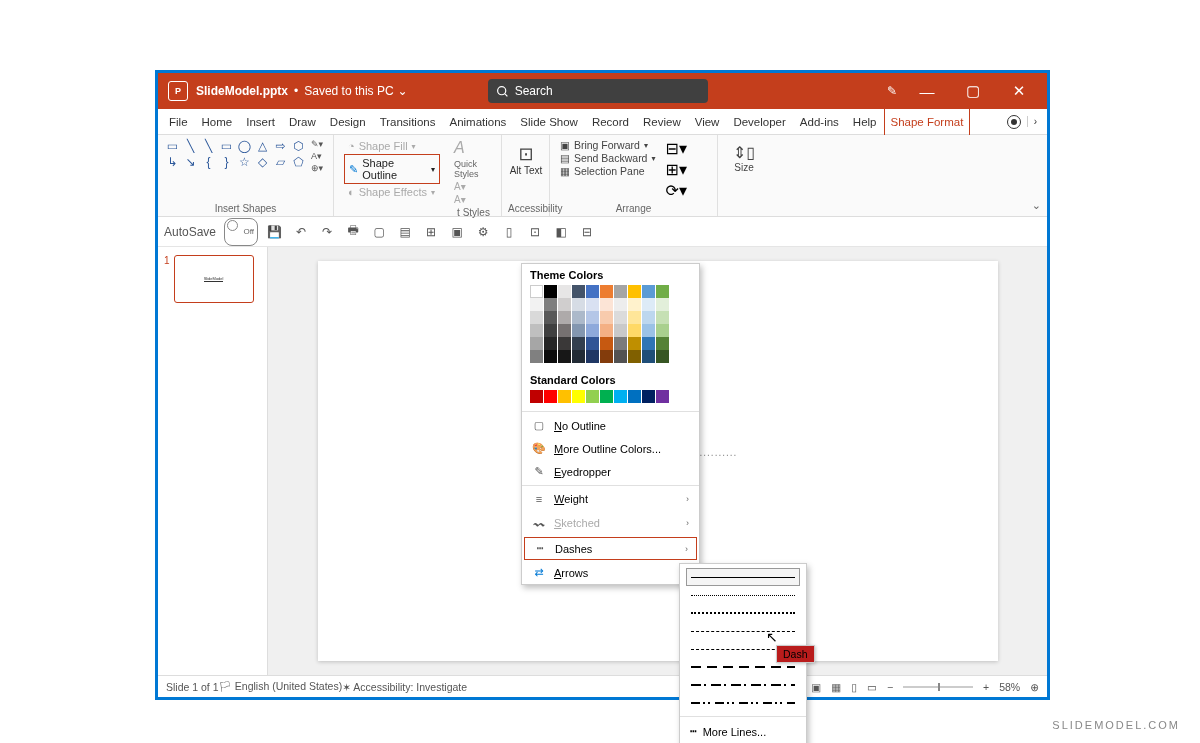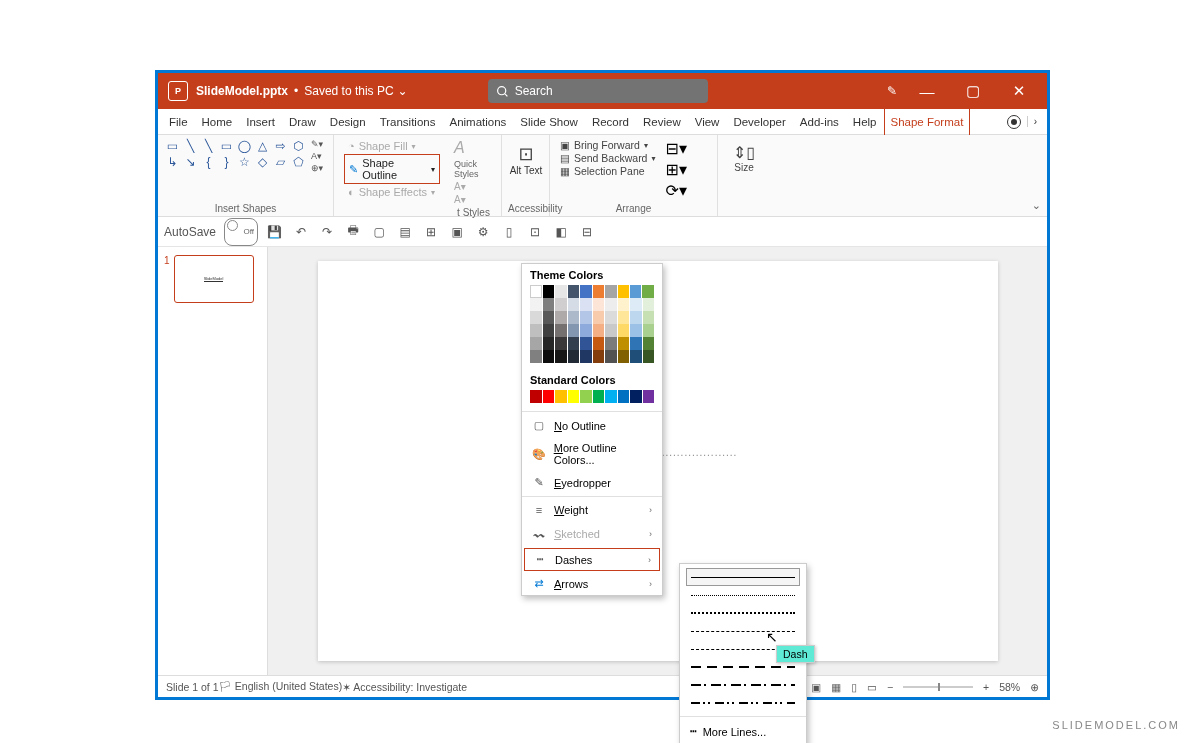--- a/index.html
+++ b/index.html
@@ -5,21 +5,21 @@
   * { box-sizing: border-box; margin: 0; padding: 0; font-family: "Segoe UI", Arial, sans-serif; }
   body { background: #fff; width: 1200px; height: 743px; position: relative; }
   .outer { position: absolute; left: 155px; top: 70px; width: 895px; height: 630px; border: 3px solid #0078d4; background: #fff; }
   
   .titlebar { height: 36px; background: #c43e1c; display: flex; align-items: center; color: #fff; font-size: 12px; }
   .pp-logo { width: 20px; height: 20px; margin: 0 8px 0 10px; border: 1.5px solid #fff; border-radius: 3px; display: flex; align-items: center; justify-content: center; font-size: 9px; font-weight: bold; }
   .filename { font-weight: 600; text-align: right; }
   .saved-dot { margin: 0 6px; }
   .saved-status { }
   .saved-chevron { margin-left: 4px; }
-  .search-box { flex: 0 0 220px; height: 24px; margin-left: 80px; background: #737373; border-radius: 4px; display: flex; align-items: center; padding: 0 8px; color: #fff; font-size: 12px; }
+  .search-box { flex: 0 0 220px; height: 24px; margin-left: 80px; background: #404040; border-radius: 4px; display: flex; align-items: center; padding: 0 8px; color: #fff; font-size: 12px; }
   .search-box svg { width: 13px; height: 13px; margin-right: 6px; }
   .title-right { margin-left: auto; display: flex; align-items: center; gap: 14px; padding-right: 12px; }
   .title-right .win-btn { width: 32px; height: 24px; display: flex; align-items: center; justify-content: center; font-size: 15px; }
   
   .tabs { height: 26px; background: #fff; display: flex; align-items: center; padding: 0 4px; font-size: 11.5px; color: #333; border-bottom: 1px solid #ddd; gap: 0; }
   .tab { padding: 4px 7px; cursor: pointer; white-space: nowrap; }
   .tab.active { color: #c43e1c; border: 1.5px solid #c43e1c; padding: 10px 6px; }
   .tab-extra { margin-left: auto; display: flex; align-items: center; gap: 6px; padding-right: 6px; }
   .rec-icon { width: 14px; height: 14px; border: 1.5px solid #333; border-radius: 50%; display:flex;align-items:center;justify-content:center; }
   .rec-icon::after { content:''; width:6px;height:6px;background:#333;border-radius:50%; }
@@ -63,42 +63,42 @@
   .thumbnails { width:110px; background:#fff; border-right:1px solid #ddd; padding:8px 6px; }
   .thumb-wrap { display:flex; gap:4px; }
   .thumb-num { font-size:10px; color:#c43e1c; }
   .thumb { width:80px; height:48px; border:1.5px solid #c43e1c; border-radius:3px; background:#fff; display:flex; align-items:center; justify-content:center; }
   .thumb-inner { font-size:4px; color:#333; border-bottom:0.5px solid #333; }
   .canvas-area { flex:1; display:flex; align-items:center; justify-content:center; position:relative; }
   .slide { width:680px; height:400px; background:#fff; box-shadow:0 1px 4px rgba(0,0,0,.2); position:relative; }
   .slide-title { position:absolute; left:280px; top:140px; font-size:34px; color:#333; }
   .slide-sub { position:absolute; left:280px; top:186px; font-size:10px; color:#888; letter-spacing:1px; }
   
-  .dropdown { position:absolute; left:363px; top:190px; width:142px; background:#fff; border:1px solid #ccc; box-shadow:2px 3px 6px rgba(0,0,0,.25); font-size:11px; z-index:10; }
+  .dropdown { position:absolute; left:363px; top:190px; width:179px; background:#fff; border:1px solid #ccc; box-shadow:2px 3px 6px rgba(0,0,0,.25); font-size:11px; z-index:10; }
   .dd-section-label { font-weight:600; padding:5px 8px 4px 8px; font-size:11px; }
   .theme-grid { padding:0 8px 6px 8px; }
   .theme-row { display:flex; gap:1px; }
   .theme-row span { width:13px; height:13px; }
   .std-row { display:flex; gap:1px; padding:0 8px 6px 8px; }
   .std-row span { width:13px; height:13px; }
   .dd-sep { border-top:1px solid #e0e0e0; margin:2px 0; }
   .dd-item { display:flex; align-items:center; gap:8px; padding:5px 10px; cursor:pointer; }
   .dd-item.disabled { color:#aaa; }
   .dd-item .arrow { margin-left:auto; font-size:9px; color:#666; }
   .dd-item.hl { border:1.5px solid #c43e1c; margin:1px 2px; padding:4px 8px; }
   .dd-item .ic { width:14px; text-align:center; color:#555; }
   .underline-first::first-letter { text-decoration:underline; }
   
   .flyout { position:absolute; left:521px; top:490px; width:128px; background:#fff; border:1px solid #ccc; box-shadow:2px 3px 6px rgba(0,0,0,.25); z-index:11; padding:4px 0; font-size:11px; }
   .dash-opt { height:18px; margin:0 6px; border:1px solid transparent; display:flex; align-items:center; padding:0 4px; }
   .dash-opt.sel { border:1px solid #999; background:#f5f5f5; }
   .dash-line { flex:1; height:0; border-top-width:1.5px; border-top-color:#000; }
   .fly-sep { border-top:1px solid #e0e0e0; margin:4px 0; }
   .fly-more { display:flex; align-items:center; gap:6px; padding:4px 10px; }
-  .tooltip { position:absolute; left:618px; top:572px; background:#5eead4; border:1px solid #ccc; padding:2px 6px; font-size:10.5px; z-index:12; box-shadow:1px 1px 3px rgba(0,0,0,.2); }
+  .tooltip { position:absolute; left:618px; top:572px; background:#b91c1c; border:1px solid #ccc; padding:2px 6px; font-size:10.5px; z-index:12; box-shadow:1px 1px 3px rgba(0,0,0,.2); }
   .cursor { position:absolute; left:608px; top:556px; z-index:13; font-size:14px; color:#000; }
   
   .statusbar { height:22px; background:#fff; border-top:1px solid #ddd; display:flex; align-items:center; font-size:10.5px; color:#555; padding:0 8px; gap:0; }
   .statusbar .right { margin-left:auto; display:flex; align-items:center; gap:10px; }
   .zoom-slider { width:70px; height:2px; background:#ccc; position:relative; }
   .zoom-slider::after { content:''; position:absolute; left:50%; top:-3px; width:2px; height:8px; background:#888; }
   
   .watermark { position:absolute; right:20px; bottom:12px; font-size:11px; letter-spacing:2px; color:#888; }
 </style>
 </head>

